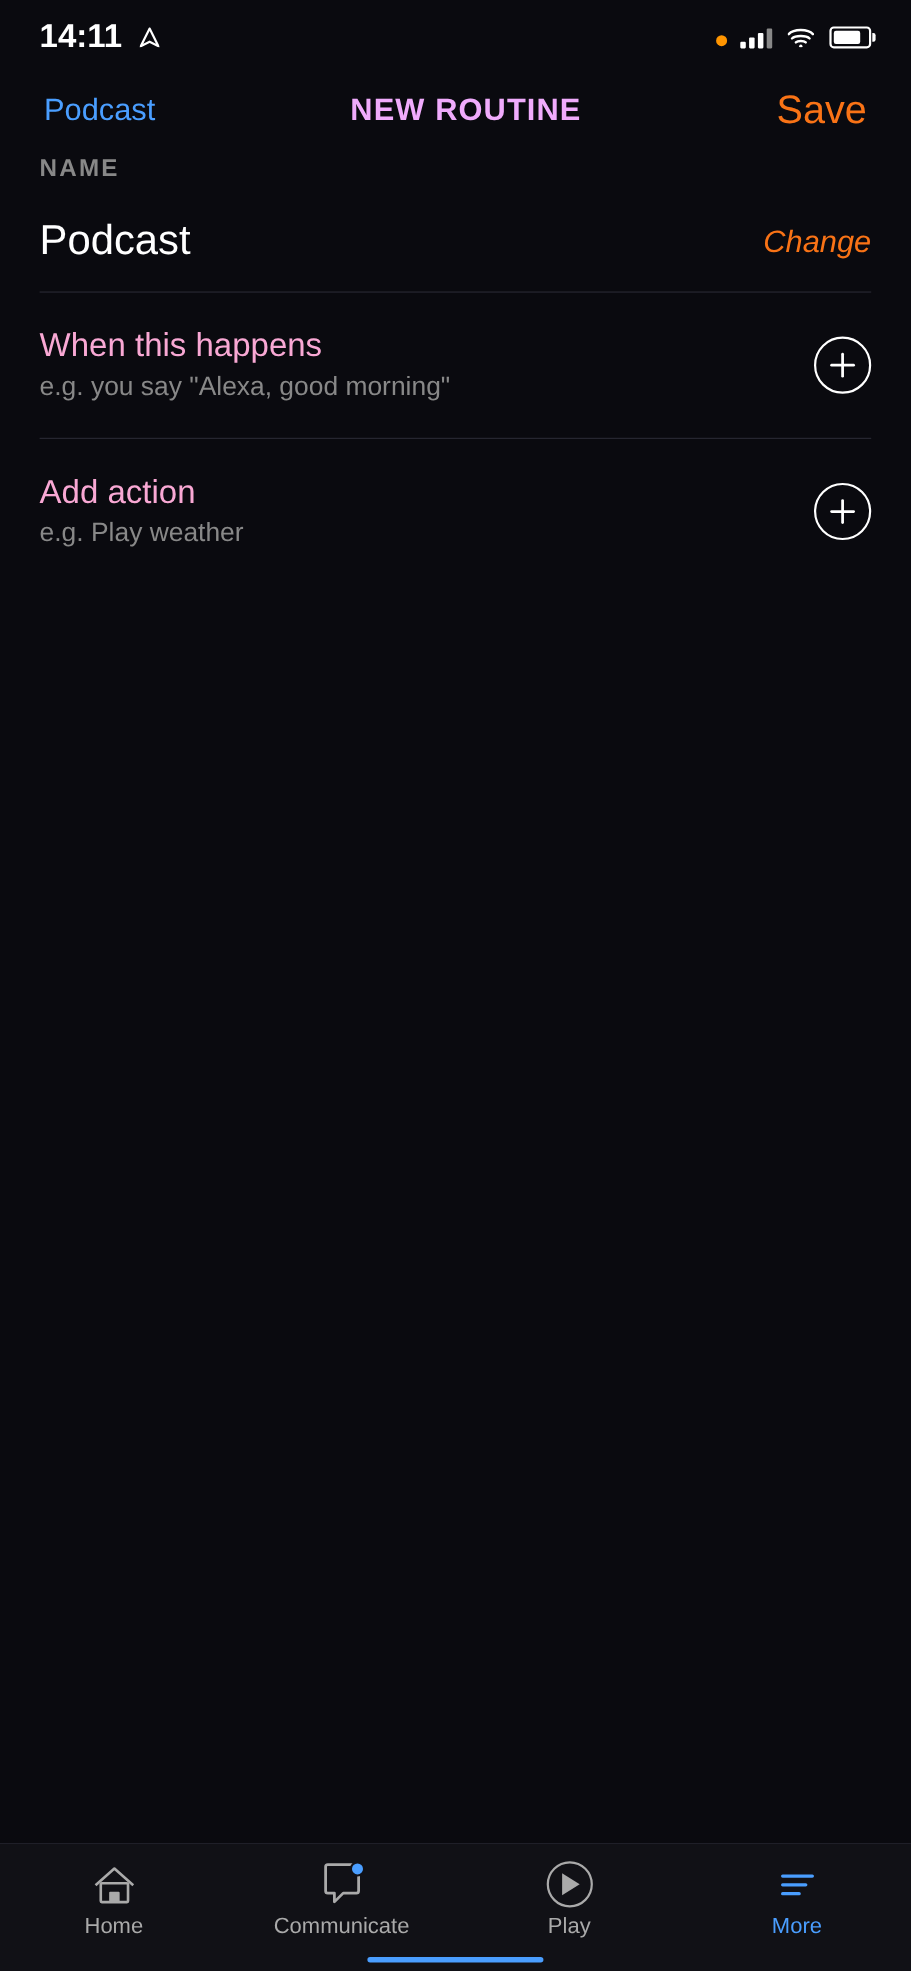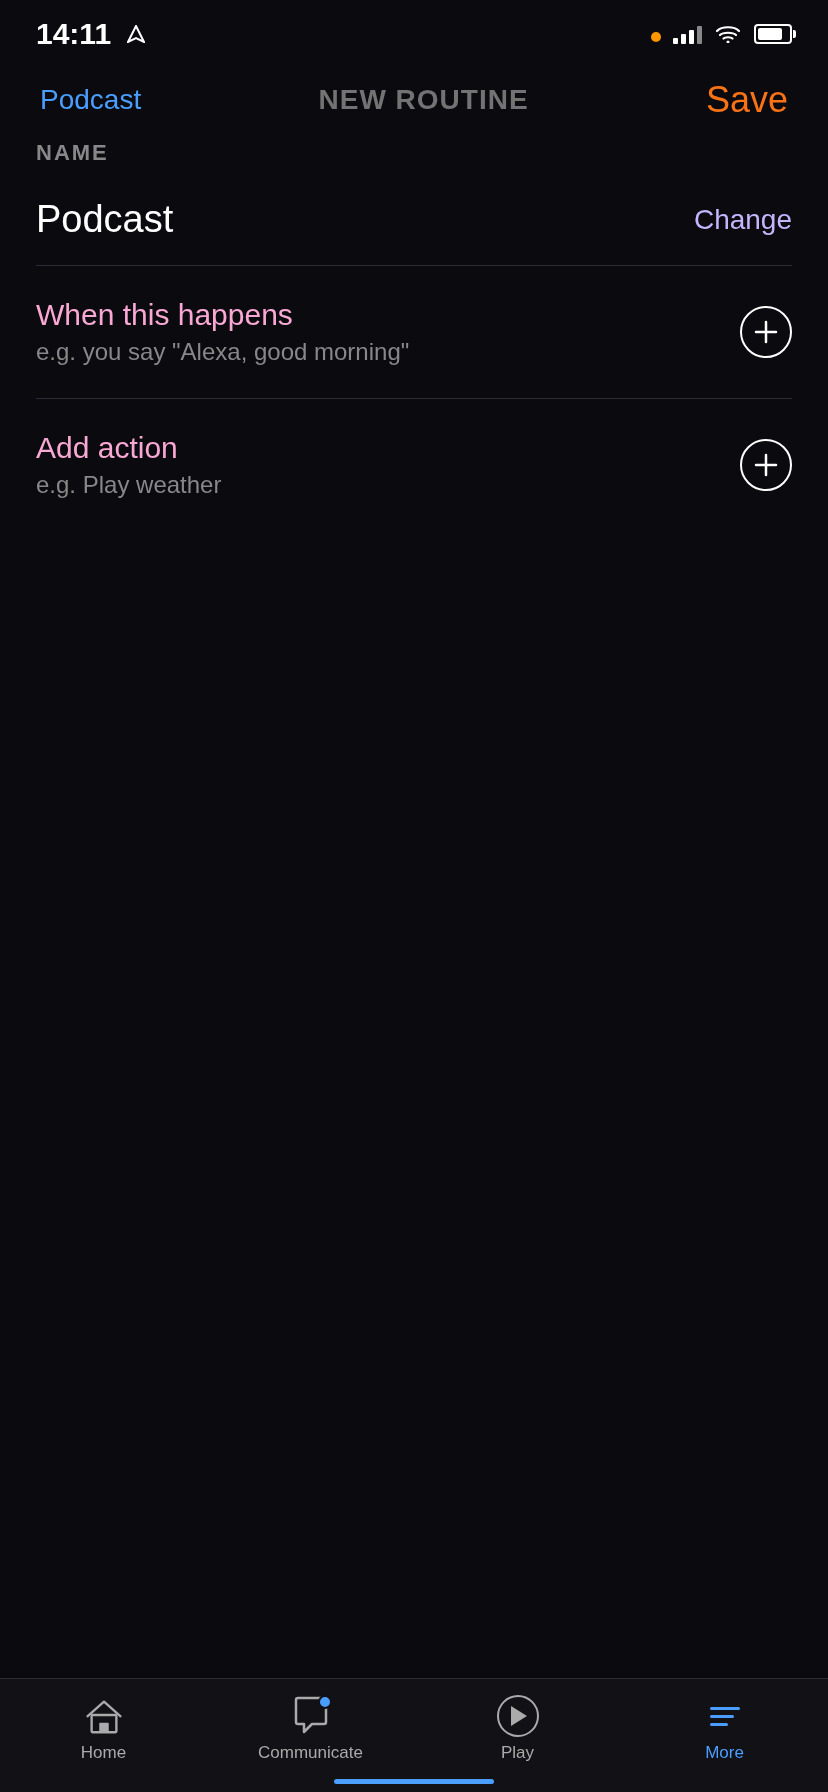--- a/index.html
+++ b/index.html
@@ -100,21 +100,21 @@
     }
     .nav-cancel {
       font-size: 28px;
       color: #4a9eff;
       font-weight: 400;
       cursor: pointer;
     }
     .nav-title {
       font-size: 28px;
       font-weight: 700;
-      color: #737373;
+      color: #f0abfc;
       letter-spacing: 1px;
       text-transform: uppercase;
     }
     .nav-save {
       font-size: 36px;
       color: #f97316;
       font-weight: 400;
       cursor: pointer;
     }
 
@@ -138,22 +138,23 @@
       align-items: center;
       padding: 16px 0 24px 0;
     }
     .name-value {
       font-size: 38px;
       color: #ffffff;
       font-weight: 400;
     }
     .name-change {
       font-size: 28px;
-      color: #c4b5fd;
+      color: #f97316;
       cursor: pointer;
+      font-style: italic;
     }
 
     .divider {
       height: 1px;
       background: #2a2a35;
       margin: 0 0;
     }
 
     .action-row {
       display: flex;
@@ -205,21 +206,21 @@
     }
     .nav-item {
       display: flex;
       flex-direction: column;
       align-items: center;
       gap: 6px;
       cursor: pointer;
       flex: 1;
     }
     .nav-item-label {
-      font-size: 17px;
+      font-size: 20px;
       color: #aaaaaa;
     }
     .nav-item-label.active {
       color: #4a9eff;
     }
     .nav-icon {
       width: 42px;
       height: 42px;
       display: flex;
       align-items: center;

